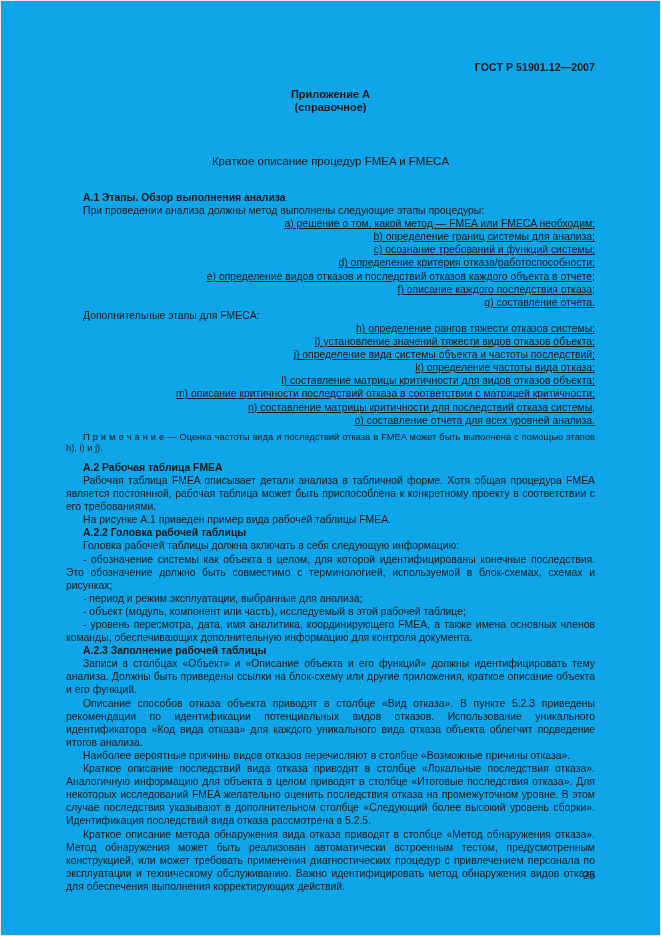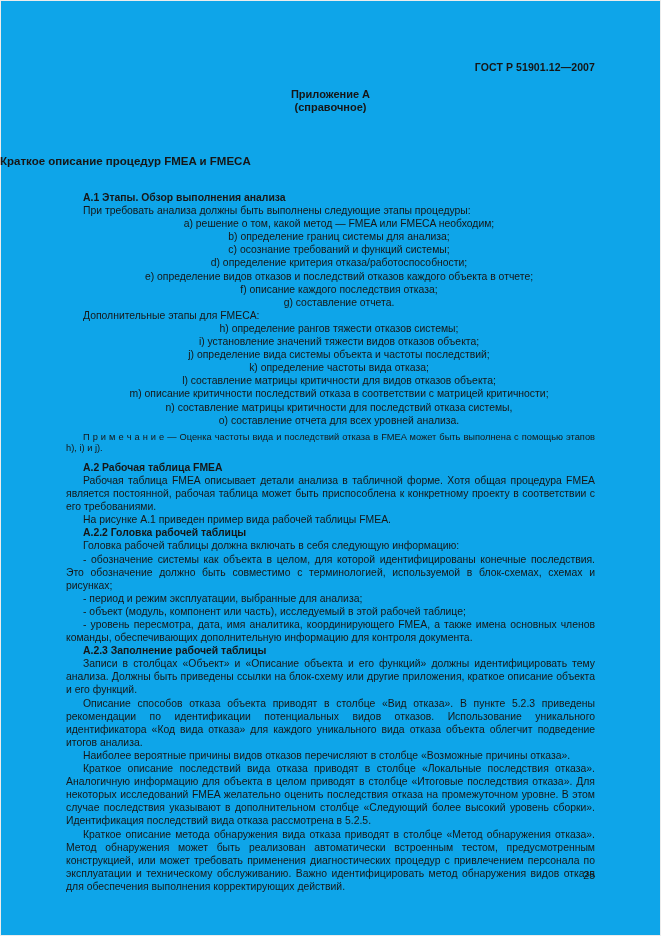--- a/index.html
+++ b/index.html
@@ -29,35 +29,35 @@
     text-align: center;
     font-size: 11px;
     font-weight: bold;
     line-height: 13px;
   }
   .main-title {
     position: absolute;
     top: 155px;
     left: 0;
     width: 100%;
-    text-align: left;
+    text-align: center;
     font-size: 11.5px;
-    font-weight: bold;
+    font-weight: normal;
   }
   .doc-body {
     position: absolute;
     top: 191px;
     left: 66px;
     width: 529px;
     font-size: 10.4px;
     line-height: 13.1px;
   }
   .blk { text-align: justify; text-indent: 17px; }
   .blk.h { font-weight: bold; text-align: left; }
-  .blk.li { text-align: center; }
+  .blk.li { text-align: right; text-decoration: underline; }
   .blk.note {
     font-size: 9.3px;
     line-height: 11.6px;
     margin: 5px 0 6px 0;
   }
   .page-num {
     position: absolute;
     top: 869px;
     right: 66px;
     font-size: 10.5px;
@@ -71,21 +71,21 @@
 
   <div class="appendix-block">
     <div>Приложение А</div>
     <div>(справочное)</div>
   </div>
 
   <div class="main-title">Краткое описание процедур FMEA и FMECA</div>
 
   <div class="doc-body" id="doc-body">
       <div class="blk h">А.1 Этапы. Обзор выполнения анализа</div>
-      <div class="blk p">При требовать анализа должны быть выполнены следующие этапы процедуры:</div>
+      <div class="blk p">При проведении анализа должны метод выполнены следующие этапы процедуры:</div>
       <div class="blk li">a) решение о том, какой метод — FMEA или FMECA необходим;</div>
       <div class="blk li">b) определение границ системы для анализа;</div>
       <div class="blk li">c) осознание требований и функций системы;</div>
       <div class="blk li">d) определение критерия отказа/работоспособности;</div>
       <div class="blk li">e) определение видов отказов и последствий отказов каждого объекта в отчете;</div>
       <div class="blk li">f) описание каждого последствия отказа;</div>
       <div class="blk li">g) составление отчета.</div>
       <div class="blk p">Дополнительные этапы для FMECA:</div>
       <div class="blk li">h) определение рангов тяжести отказов системы;</div>
       <div class="blk li">i) установление значений тяжести видов отказов объекта;</div>

